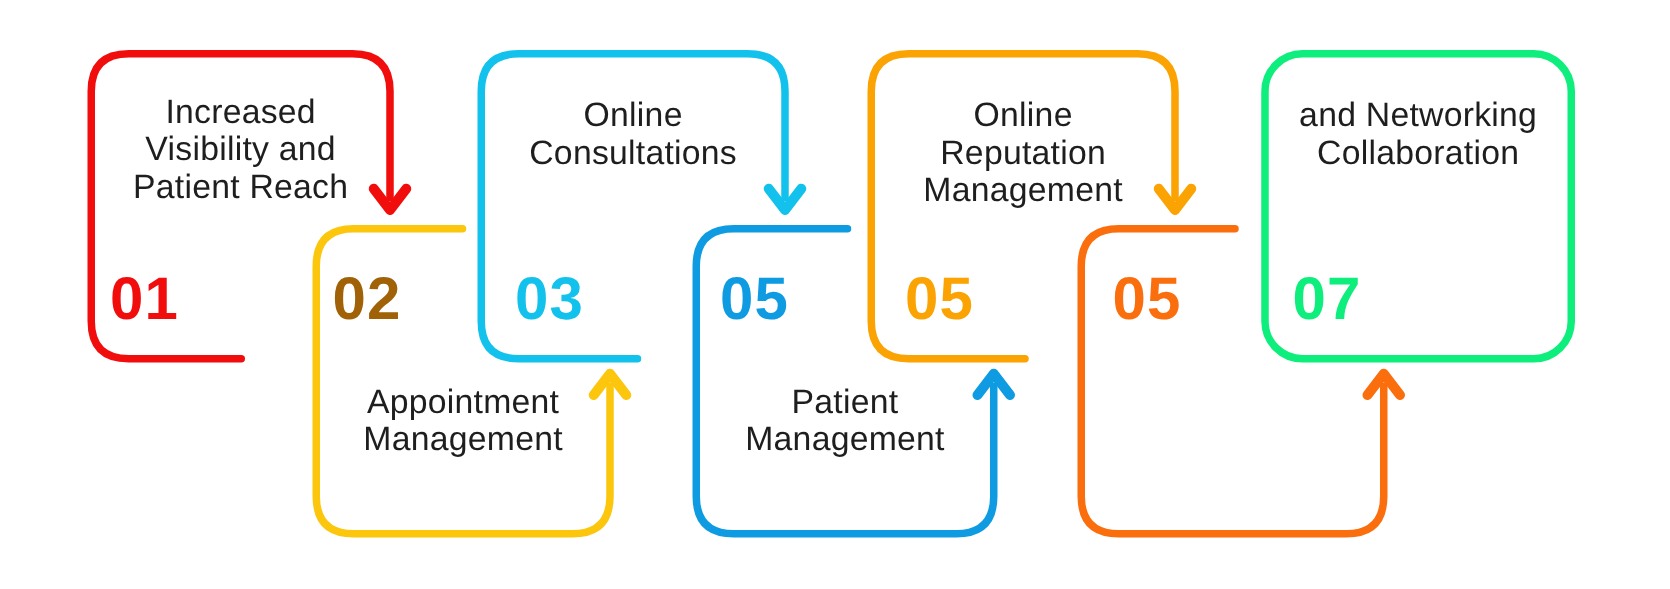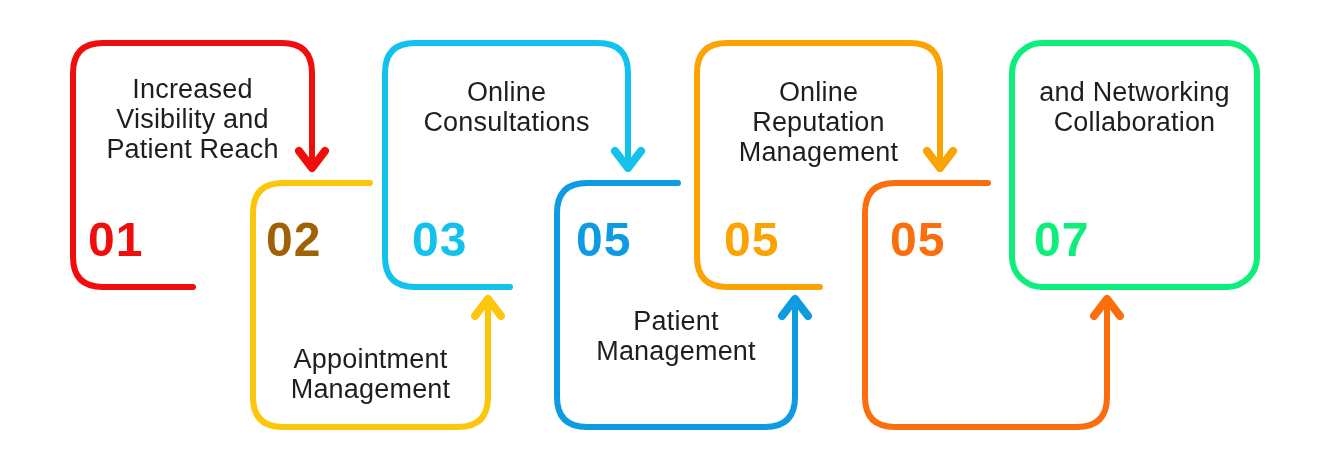--- a/index.html
+++ b/index.html
@@ -105,21 +105,21 @@
   <div class="step-number" style="left: 724px; top: 221px; color: rgb(250, 163, 3);">05</div>
   <div class="step-number" style="left: 890px; top: 221px; color: rgb(250, 110, 14);">05</div>
   <div class="step-number" style="left: 1034px; top: 221px; color: rgb(13, 238, 125);">07</div>
 
   <div class="step-label" style="left:73px;  top:74px;  width:239px;">
     <span>Increased</span>
     <span>Visibility and</span>
     <span>Patient Reach</span>
   </div>
 
-  <div class="step-label" style="left:253px; top:306px; width:235px;margin-top:38px;">
+  <div class="step-label" style="left:253px; top:306px; width:235px;">
     <span>Appointment</span>
     <span>Management</span>
   </div>
 
   <div class="step-label" style="left:385px; top:77px;  width:243px;">
     <span>Online</span>
     <span>Consultations</span>
   </div>
 
   <div class="step-label" style="left:557px; top:306px; width:238px;">

